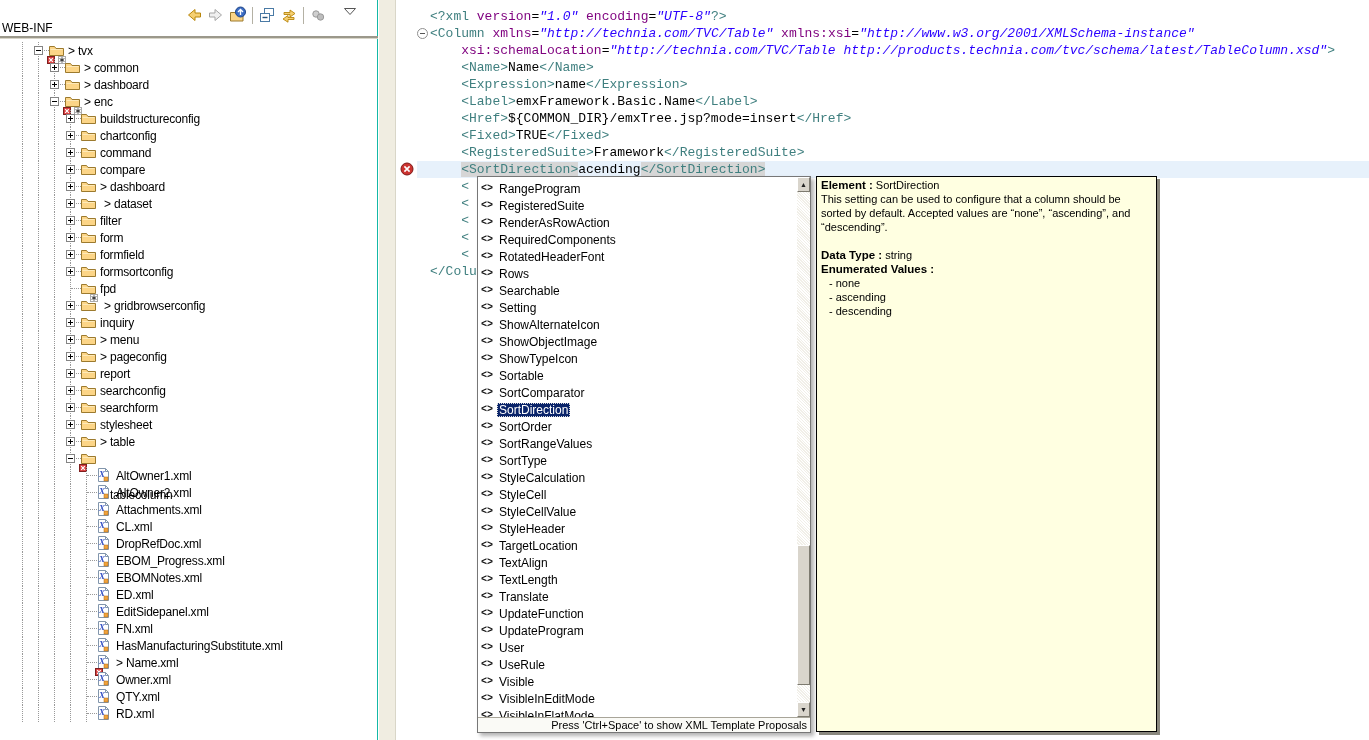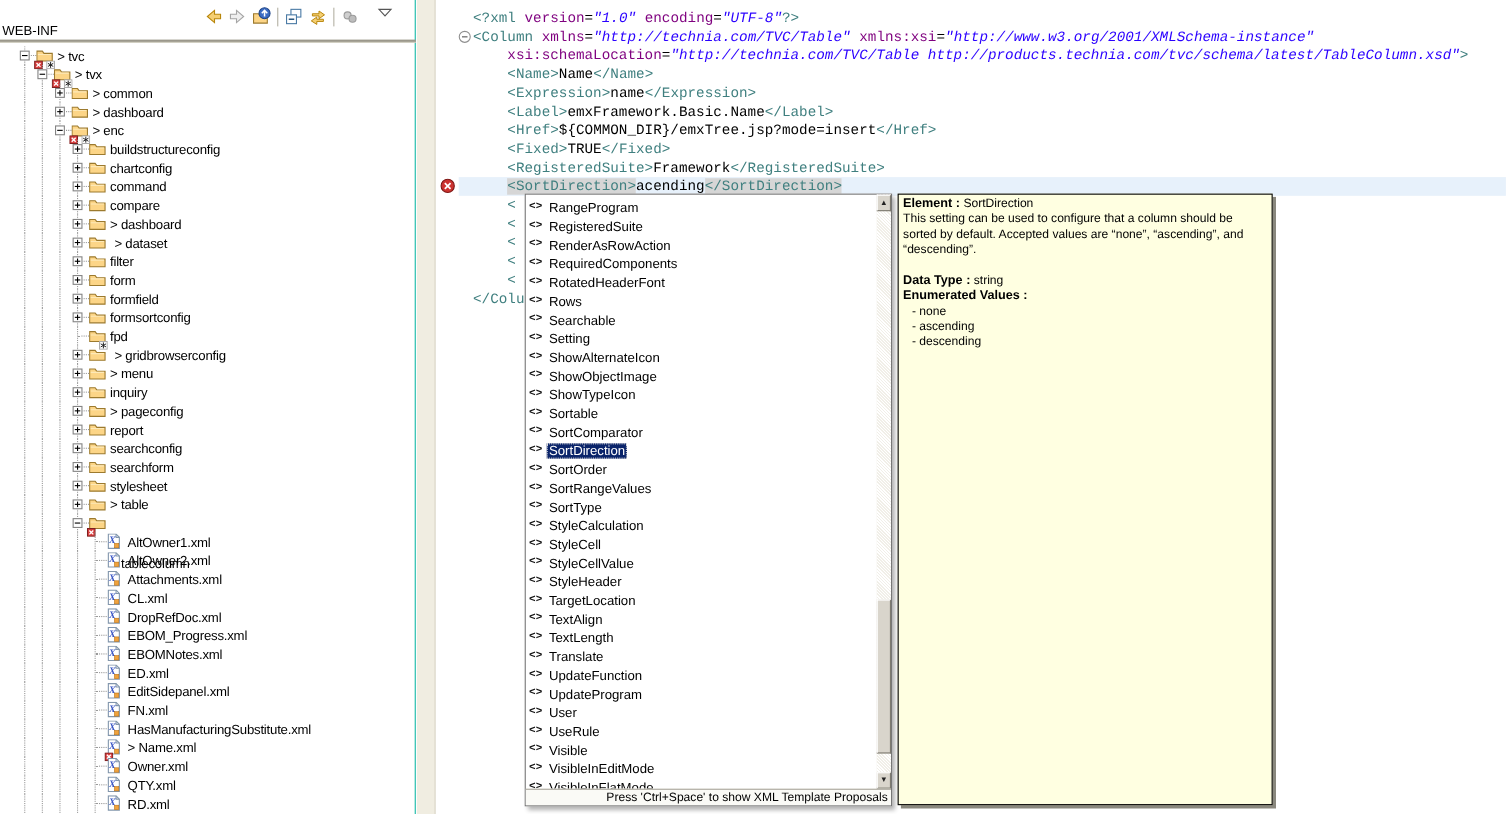--- a/index.html
+++ b/index.html
@@ -117,40 +117,20 @@
             <path d="M1.5 1.5 L12.5 1.5 L7 7.5 Z" fill="#fdfdfd" stroke="#555"></path>
           </svg>
       </span>
     </div>
 
     <div class="view-label">WEB-INF</div>
     <div class="head-sep"></div>
     <div class="tree" id="tree">
         <div class="trow">
           <span class="guide" style="left: 22px;"></span>
-          <span class="stub" style="left: 23px; width: 10px;"></span>
-          <span class="toggle" style="left: 18px;">
-            <i class="h"></i>
-          </span>
-          <span class="ticon" style="left: 33px;"><svg width="16" height="14">
-              <path d="M0.5 3.5 L5.5 3.5 L7 5.5 L14.5 5.5 L14.5 12.5 L0.5 12.5 Z" fill="#fcd587" stroke="#9c7a2e"></path>
-              <path d="M1.5 6.5 L13.5 6.5" stroke="#fde9b8" stroke-width="1"></path>
-            </svg></span>
-          <span class="badge" style="left: 31px; top: 8px;"><svg width="8" height="8">
-              <rect x="0.5" y="0.5" width="7" height="7" fill="#d94040" stroke="#7e1f1f"></rect>
-              <path d="M2.2 2.2 L5.8 5.8 M5.8 2.2 L2.2 5.8" stroke="#fff" stroke-width="1.2"></path>
-            </svg></span>
-          <span class="badge" style="left: 42px; top: 8px;"><svg width="8" height="8">
-              <rect x="0.5" y="0.5" width="7" height="7" fill="#fff" stroke="#aaa"></rect>
-              <path d="M4 1.3 L4 6.7 M1.6 2.6 L6.4 5.4 M6.4 2.6 L1.6 5.4" stroke="#222" stroke-width="0.9"></path>
-            </svg></span>
-          <span class="tlabel" style="left: 52px;">&gt; tvc</span>
-        </div>
-        <div class="trow">
-          <span class="guide" style="left: 22px;"></span>
           <span class="guide" style="left: 38px;"></span>
           <span class="stub" style="left: 39px; width: 10px;"></span>
           <span class="toggle" style="left: 34px;">
             <i class="h"></i>
           </span>
           <span class="ticon" style="left: 49px;"><svg width="16" height="14">
               <path d="M0.5 3.5 L5.5 3.5 L7 5.5 L14.5 5.5 L14.5 12.5 L0.5 12.5 Z" fill="#fcd587" stroke="#9c7a2e"></path>
               <path d="M1.5 6.5 L13.5 6.5" stroke="#fde9b8" stroke-width="1"></path>
             </svg></span>
           <span class="badge" style="left: 47px; top: 8px;"><svg width="8" height="8">
@@ -414,37 +394,37 @@
           <span class="guide" style="left: 70px;"></span>
           <span class="stub" style="left: 71px; width: 10px;"></span>
           <span class="toggle" style="left: 66px;">
             <i class="h"></i>
             <i class="v"></i>
           </span>
           <span class="ticon" style="left: 81px;"><svg width="16" height="14">
               <path d="M0.5 3.5 L5.5 3.5 L7 5.5 L14.5 5.5 L14.5 12.5 L0.5 12.5 Z" fill="#fcd587" stroke="#9c7a2e"></path>
               <path d="M1.5 6.5 L13.5 6.5" stroke="#fde9b8" stroke-width="1"></path>
             </svg></span>
+          <span class="tlabel" style="left: 100px;">inquiry</span>
+        </div>
+        <div class="trow">
+          <span class="guide" style="left: 22px;"></span>
+          <span class="guide" style="left: 38px;"></span>
+          <span class="guide" style="left: 54px;"></span>
+          <span class="guide" style="left: 70px;"></span>
+          <span class="stub" style="left: 71px; width: 10px;"></span>
+          <span class="toggle" style="left: 66px;">
+            <i class="h"></i>
+            <i class="v"></i>
+          </span>
+          <span class="ticon" style="left: 81px;"><svg width="16" height="14">
+              <path d="M0.5 3.5 L5.5 3.5 L7 5.5 L14.5 5.5 L14.5 12.5 L0.5 12.5 Z" fill="#fcd587" stroke="#9c7a2e"></path>
+              <path d="M1.5 6.5 L13.5 6.5" stroke="#fde9b8" stroke-width="1"></path>
+            </svg></span>
           <span class="tlabel" style="left: 100px;">&gt; menu</span>
-        </div>
-        <div class="trow">
-          <span class="guide" style="left: 22px;"></span>
-          <span class="guide" style="left: 38px;"></span>
-          <span class="guide" style="left: 54px;"></span>
-          <span class="guide" style="left: 70px;"></span>
-          <span class="stub" style="left: 71px; width: 10px;"></span>
-          <span class="toggle" style="left: 66px;">
-            <i class="h"></i>
-            <i class="v"></i>
-          </span>
-          <span class="ticon" style="left: 81px;"><svg width="16" height="14">
-              <path d="M0.5 3.5 L5.5 3.5 L7 5.5 L14.5 5.5 L14.5 12.5 L0.5 12.5 Z" fill="#fcd587" stroke="#9c7a2e"></path>
-              <path d="M1.5 6.5 L13.5 6.5" stroke="#fde9b8" stroke-width="1"></path>
-            </svg></span>
-          <span class="tlabel" style="left: 100px;">inquiry</span>
         </div>
         <div class="trow">
           <span class="guide" style="left: 22px;"></span>
           <span class="guide" style="left: 38px;"></span>
           <span class="guide" style="left: 54px;"></span>
           <span class="guide" style="left: 70px;"></span>
           <span class="stub" style="left: 71px; width: 10px;"></span>
           <span class="toggle" style="left: 66px;">
             <i class="h"></i>
             <i class="v"></i>

